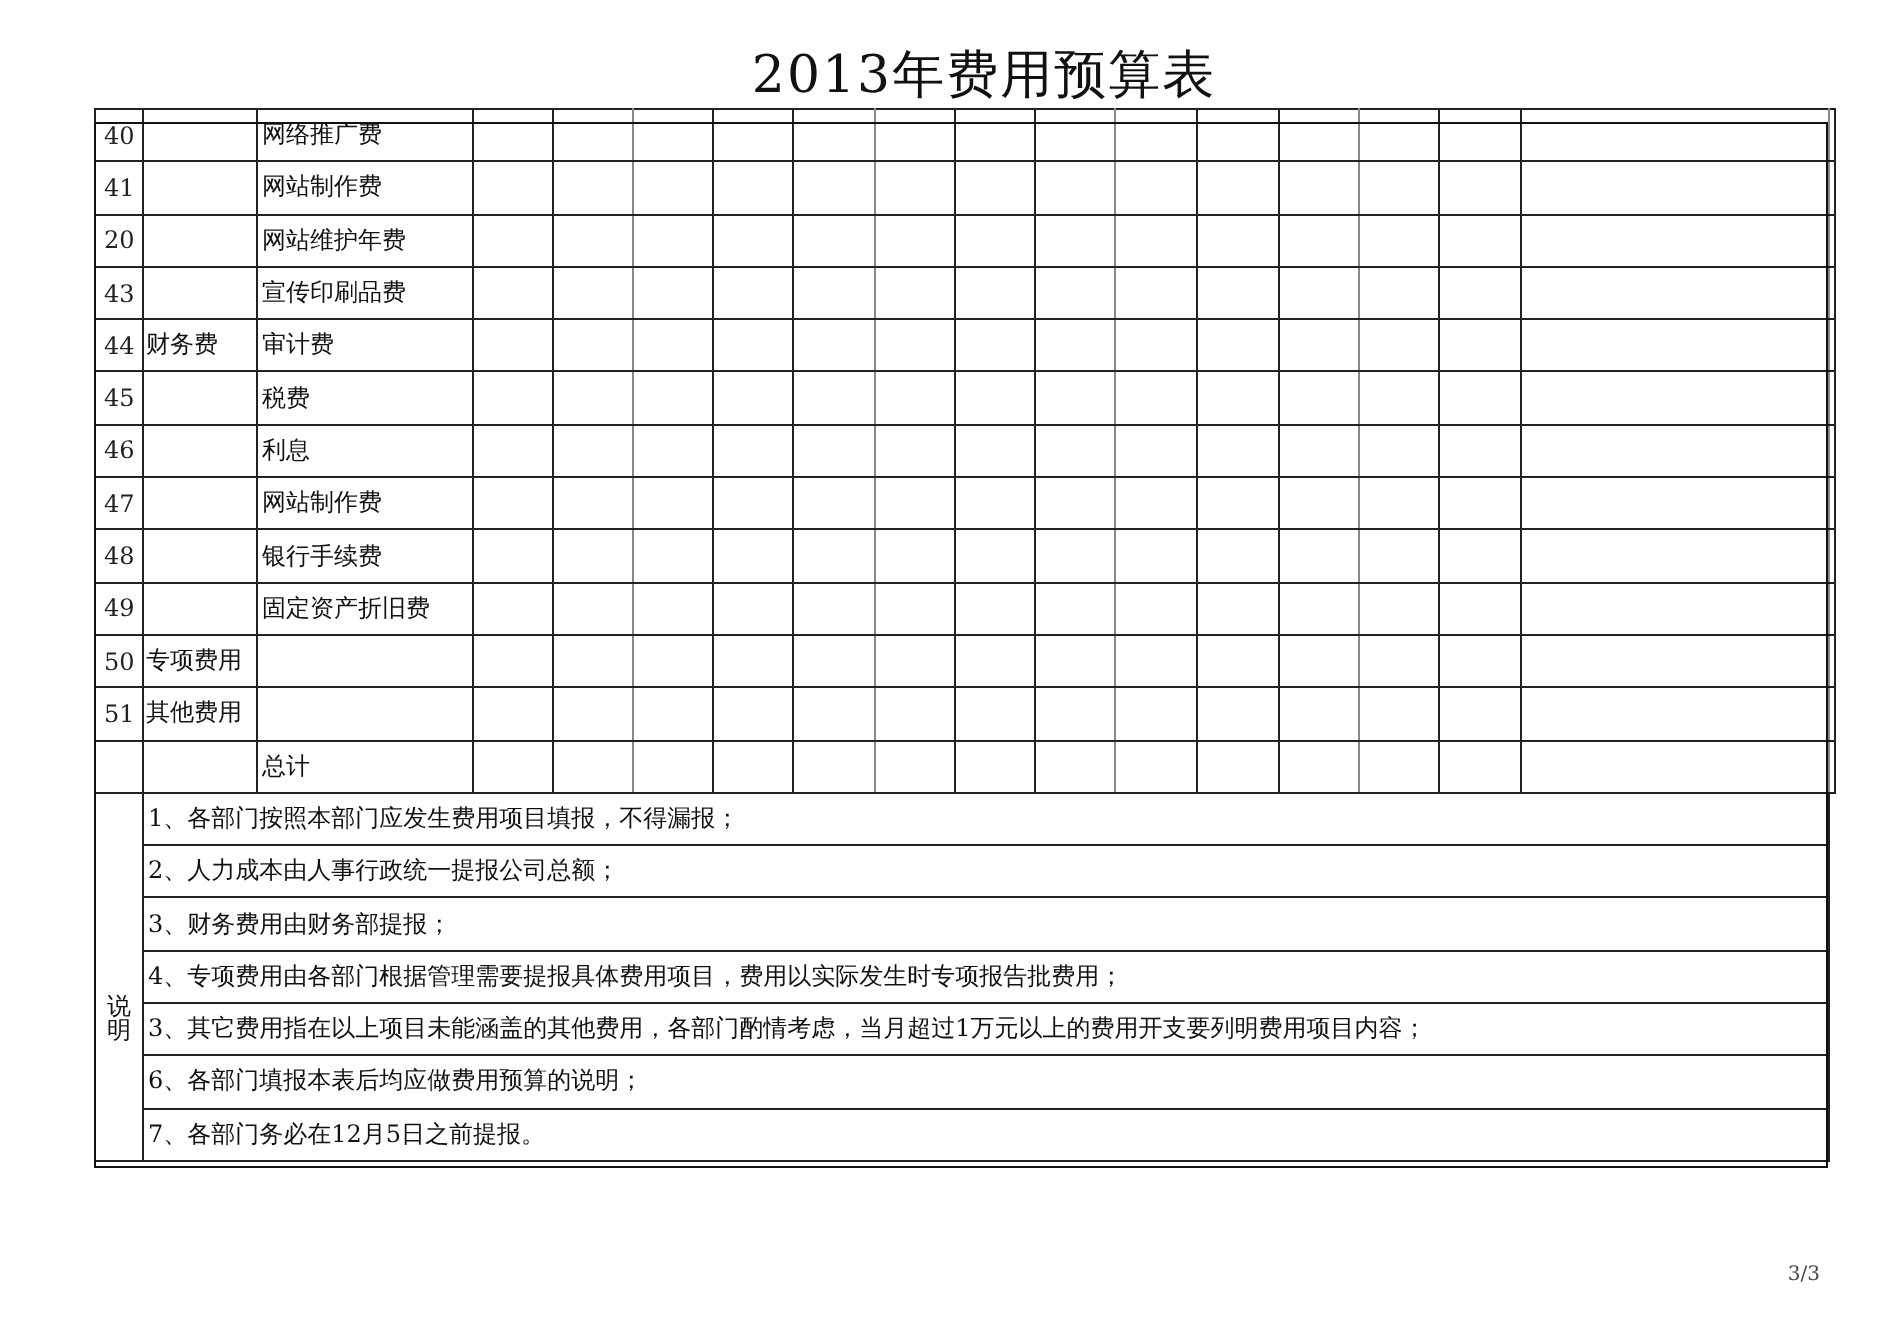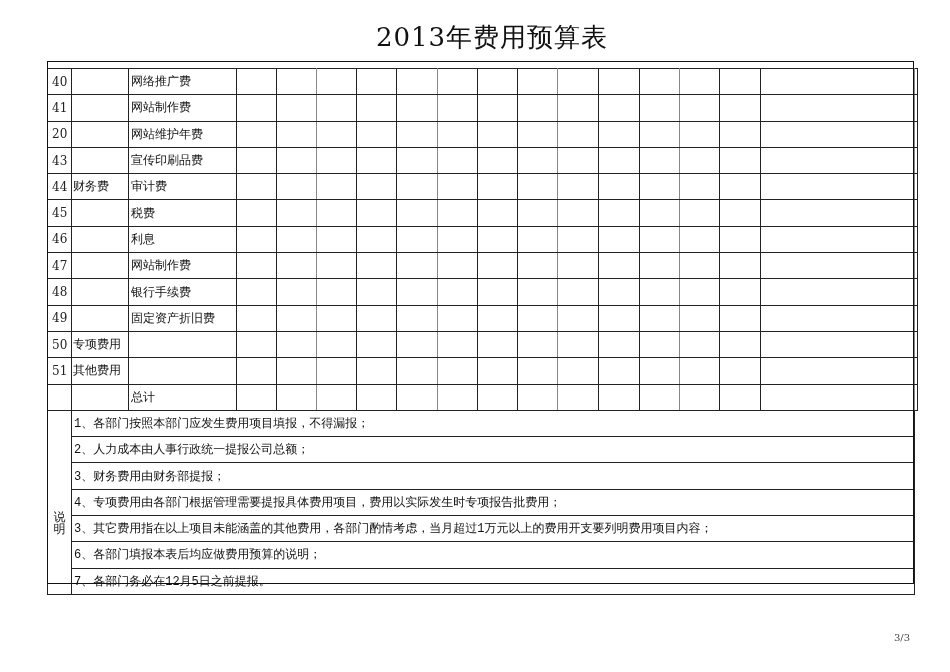--- a/index.html
+++ b/index.html
@@ -1,30 +1,30 @@
 <!DOCTYPE html>
 <html><head>
 <meta charset="utf-8">
 <style>
   html, body { margin: 0; padding: 0; background: #ffffff; }
   body { width: 950px; height: 672px; position: relative; overflow: hidden;
          font-family: "DejaVu Serif", "Liberation Serif", serif; color: #111; }
   .title { position: absolute; left: 0; width: 984px; top: 20px; text-align: center;
            font-size: 26px; letter-spacing: 1px; color: #111; }
-  table.grid { position: absolute; left: 47px; top: 68px; border-collapse: collapse;
+  table.grid { position: absolute; left: 47px; top: 54px; border-collapse: collapse;
                table-layout: fixed; }
   table.grid td { border: 1px solid #222; height: 25.3px; padding: 0 0 0 2px;
                   font-size: 12px; white-space: nowrap; overflow: hidden; vertical-align: middle; }
   table.grid td.num { padding-left: 4px; color: #222; }
   table.grid td.cat { padding-left: 1px; margin-left: 36px; }
   table.grid td.item { padding-left: 2px; margin-left: 36px; }
   table.grid td.gray { border-left-color: #888; border-right-color: #888; }
   table.grid td.note-label { text-align: center; vertical-align: middle; font-size: 12px;
                              line-height: 12px; padding: 0; }
-  table.grid td.note { padding-left: 2px; font-size: 12px; font-family: Liberation Mono, monospace; }
+  table.grid td.note { padding-left: 2px; font-size: 12px; }
   .outer { position: absolute; left: 47px; top: 61px; width: 867px; height: 523px;
            border: 1px solid #111; pointer-events: none; box-sizing: border-box; }
   .page-num { position: absolute; right: 40px; top: 632px; font-size: 10px; color: #444; }
 </style>
 </head>
 <body>
 
 <div class="title">2013年费用预算表</div>
 
 <table class="grid">

